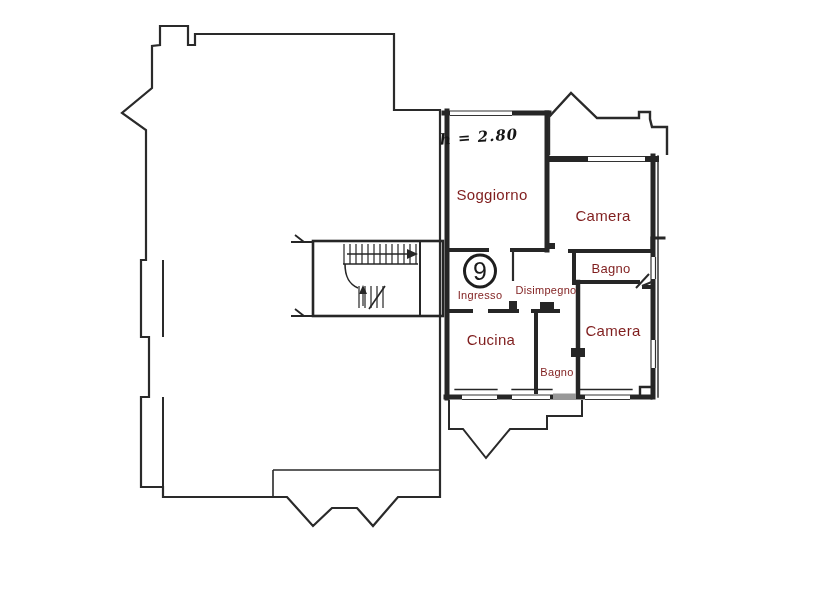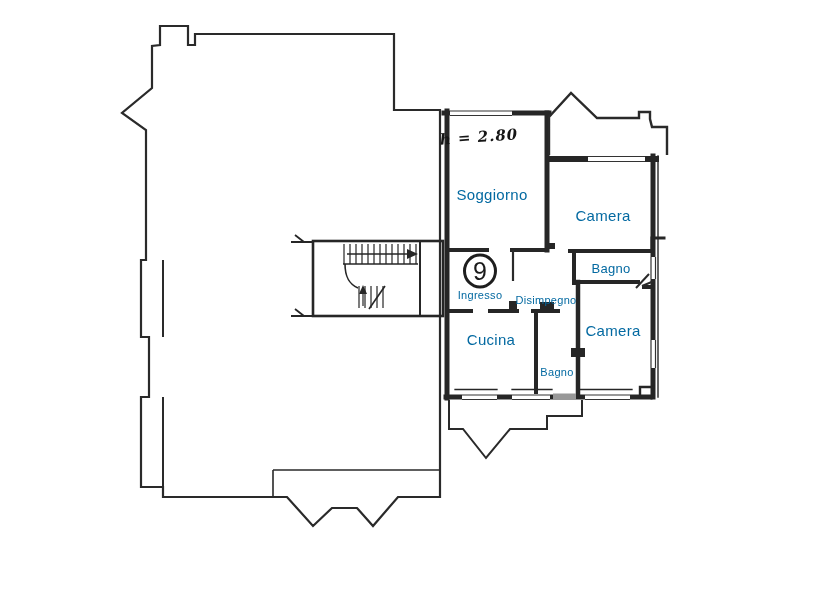--- a/index.html
+++ b/index.html
@@ -3,21 +3,21 @@
 <meta charset="utf-8">
 <style>
   html,body{margin:0;padding:0;background:#ffffff;}
   #stage{
     position:relative;width:819px;height:600px;background:#ffffff;overflow:hidden;
     font-family:"Liberation Sans",sans-serif;
   }
   #plan-svg{position:absolute;left:0;top:0;}
   .lbl{
     position:absolute;transform:translate(-50%,-50%);
-    color:#0369a1;white-space:nowrap;letter-spacing:0.3px;
+    color:#7f1d1d;white-space:nowrap;letter-spacing:0.3px;
     font-family:"Liberation Sans",sans-serif;
   }
   .lbl-lg{font-size:15px;}
   .lbl-sm{font-size:11px;}
   .hand-note{
     position:absolute;transform:translate(-50%,-50%) rotate(-4deg);
     font-family:"DejaVu Serif",serif;font-style:italic;font-weight:bold;
     font-size:15px;color:#161616;letter-spacing:1px;white-space:nowrap;
   }
   .unit-badge{
@@ -152,21 +152,21 @@
   <div class="unit-badge" style="left:480px;top:271px">
     <span>9</span>
   </div>
 
   <div class="lbl lbl-lg" style="left:492px;top:194px">Soggiorno</div>
 
   <div class="lbl lbl-lg" style="left:603px;top:215px">Camera</div>
 
   <div class="lbl" style="left:611px;top:268px;font-size:13px">Bagno</div>
 
-  <div class="lbl lbl-sm" style="left:546px;top:300px">Disimpegno</div>
+  <div class="lbl lbl-sm" style="left:546px;top:290px">Disimpegno</div>
 
   <div class="lbl lbl-sm" style="left:480px;top:295px">Ingresso</div>
 
   <div class="lbl lbl-lg" style="left:491px;top:339px">Cucina</div>
 
   <div class="lbl lbl-sm" style="left:557px;top:372px">Bagno</div>
 
   <div class="lbl lbl-lg" style="left:613px;top:330px">Camera</div>
 
 </div>

